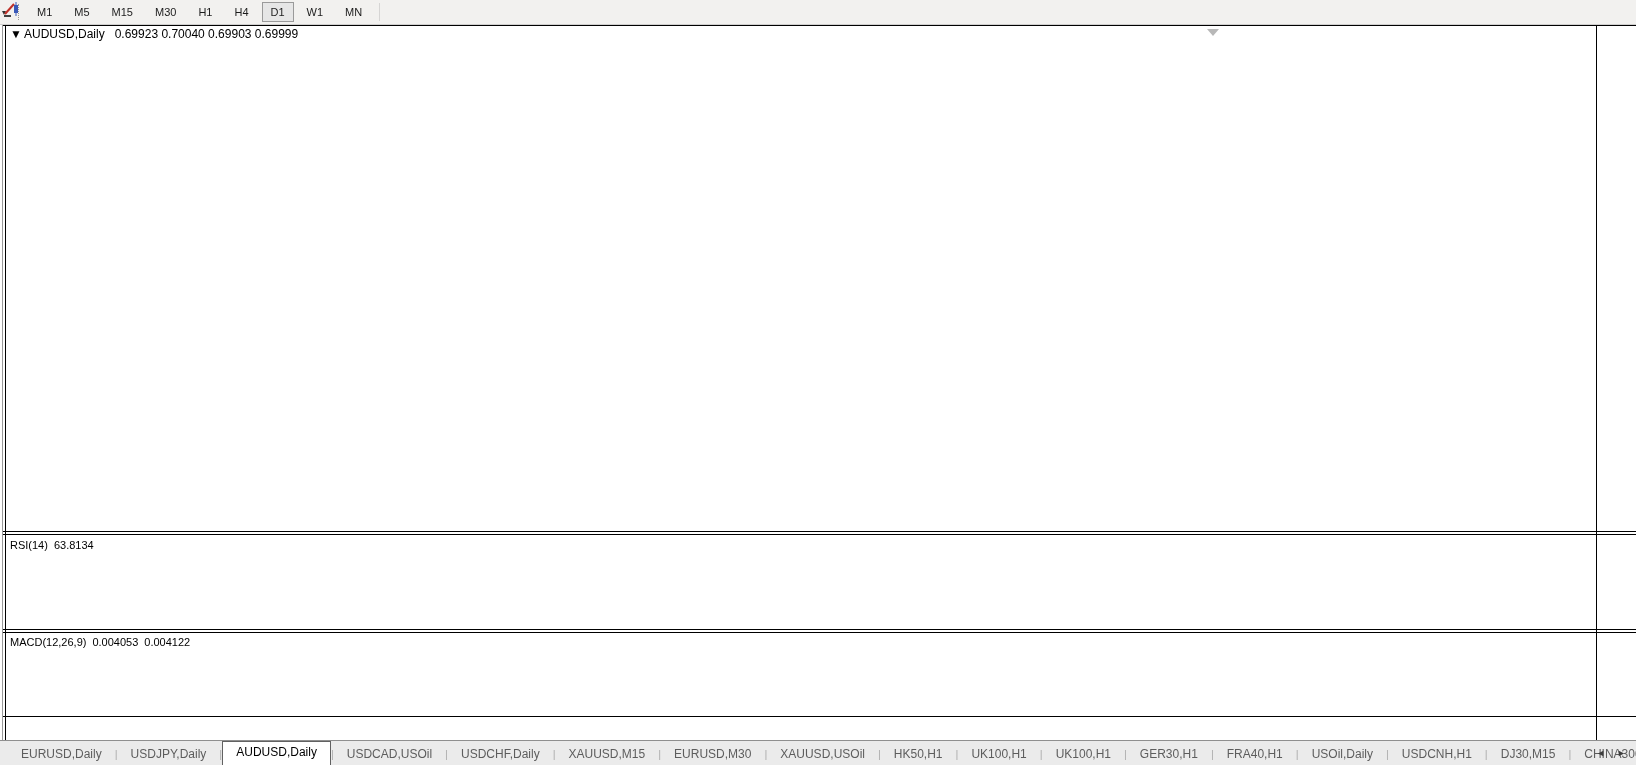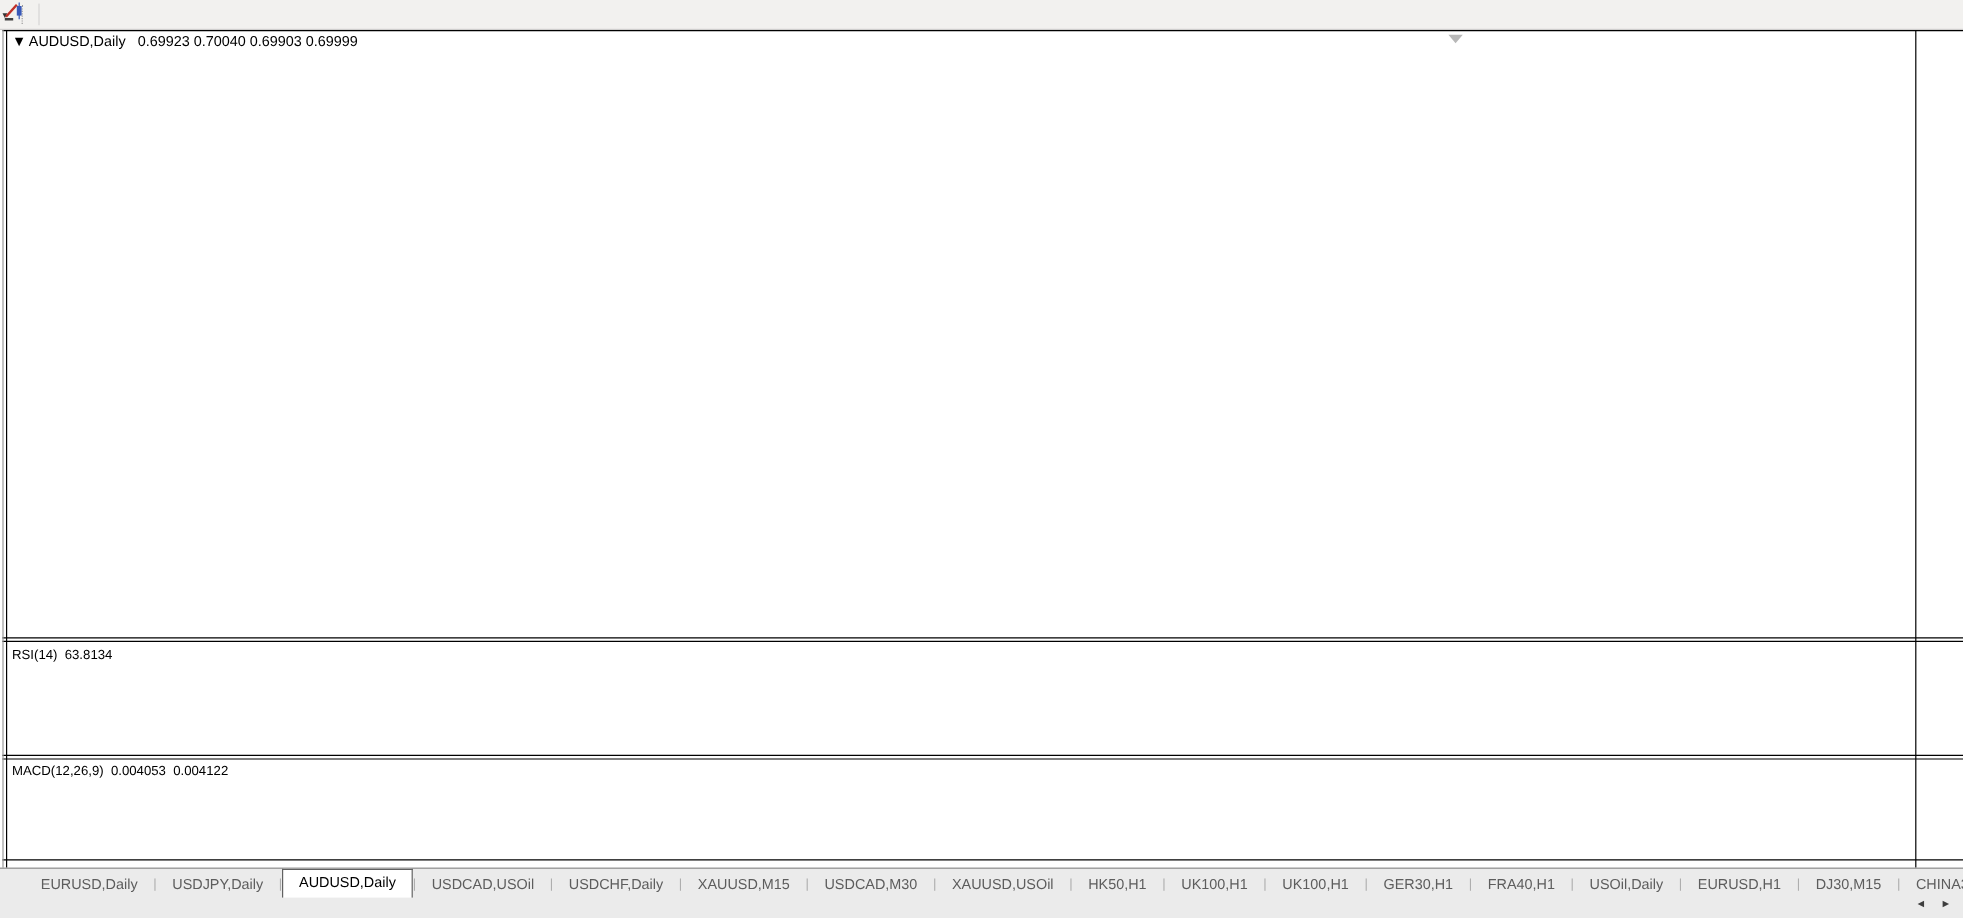--- a/index.html
+++ b/index.html
@@ -12,42 +12,53 @@
   .caret{font-size:8px;color:#333;margin:0 5px 0 2px}
   .grip{height:16px;border-left:1px dotted #9a9a9a;margin:0 7px}
   .sep{height:18px;border-left:1px solid #d6d5d4;margin:0 6px}
   .tfbtn{font-size:11px;color:#1c1c1c;padding:3px 8px;margin:0 2px;border:1px solid transparent}
   .tfbtn.active{background:#e6e6e6;border:1px solid #9a9a9a}
   svg{position:absolute;top:0;left:0;z-index:1}
   .ax{font-size:11px;fill:#000}
   .ttl{font-size:12px;fill:#000}
   .lbl{font-size:11px;fill:#000}
   .badge-text{font-size:10.5px}
-  .tabbar{position:absolute;left:0;bottom:0;width:1636px;height:42px;background:#ebebeb;
-          border-top:1px solid #8f8f8f;display:flex;align-items:flex-start;z-index:3;padding-left:21px}
+  .tabbar{position:absolute;left:0;bottom:0;width:1636px;height:25px;background:#ebebeb;
+          border-top:1px solid #8f8f8f;display:flex;align-items:flex-start;z-index:3;padding-left:8px}
   .tab{font-size:12px;color:#5d5d5d;padding:3px 13px 4px;white-space:nowrap}
   .tab.active{background:#fff;color:#000;border:1px solid #616161;border-bottom:none;padding-bottom:6px}
   .tabdiv{color:#aeaeae;font-size:11px;padding-bottom:5px}
   .tab-arrows{position:absolute;right:10px;bottom:7px;display:flex;gap:12px;z-index:4}
   .tab-arrow{font-size:9px;color:#3d3d3d}
 </style>
 </head>
 <body>
 
 <div id="app">
 
   <div class="toolbar">
     <svg class="tool-icon" viewBox="0 0 22 18">
       <line x1="3" y1="14" x2="12" y2="4" stroke="#c03028" stroke-width="2"></line>
       <rect x="12" y="5" width="4" height="8" fill="#3858b8"></rect>
       <line x1="14" y1="2" x2="14" y2="16" stroke="#3858b8" stroke-width="1"></line>
       <line x1="2" y1="16" x2="9" y2="16" stroke="#404040" stroke-width="2"></line>
     </svg>
     <span class="caret">▾</span>
     <span class="grip"></span>
+    <div id="tf-buttons" style="display:flex;align-items:center">
+        <div class="tfbtn">M1</div>
+        <div class="tfbtn">M5</div>
+        <div class="tfbtn">M15</div>
+        <div class="tfbtn">M30</div>
+        <div class="tfbtn">H1</div>
+        <div class="tfbtn">H4</div>
+        <div class="tfbtn active">D1</div>
+        <div class="tfbtn">W1</div>
+        <div class="tfbtn">MN</div>
+      </div>
     <span class="sep"></span>
   </div>
 
   <svg id="chart-svg" width="1636" height="765">
     <defs>
       <clipPath id="clip-main">
           <rect x="6" y="26" width="1590" height="505"></rect>
         </clipPath>
       <clipPath id="clip-rsi">
           <rect x="6" y="536" width="1590" height="93"></rect>
@@ -873,37 +884,37 @@
         <div class="tab">USDJPY,Daily</div>
         <span class="tabdiv">|</span>
         <div class="tab active">AUDUSD,Daily</div>
         <span class="tabdiv">|</span>
         <div class="tab">USDCAD,USOil</div>
         <span class="tabdiv">|</span>
         <div class="tab">USDCHF,Daily</div>
         <span class="tabdiv">|</span>
         <div class="tab">XAUUSD,M15</div>
         <span class="tabdiv">|</span>
-        <div class="tab">USDCAD,M30</div>
+        <div class="tab">EURUSD,M30</div>
         <span class="tabdiv">|</span>
         <div class="tab">XAUUSD,USOil</div>
         <span class="tabdiv">|</span>
         <div class="tab">HK50,H1</div>
         <span class="tabdiv">|</span>
         <div class="tab">UK100,H1</div>
         <span class="tabdiv">|</span>
         <div class="tab">UK100,H1</div>
         <span class="tabdiv">|</span>
         <div class="tab">GER30,H1</div>
         <span class="tabdiv">|</span>
         <div class="tab">FRA40,H1</div>
         <span class="tabdiv">|</span>
         <div class="tab">USOil,Daily</div>
         <span class="tabdiv">|</span>
-        <div class="tab">EURUSD,H1</div>
+        <div class="tab">USDCNH,H1</div>
         <span class="tabdiv">|</span>
         <div class="tab">DJ30,M15</div>
         <span class="tabdiv">|</span>
         <div class="tab">CHINA300,H4</div>
       </div>
     <div class="tab-arrows">
       <span class="tab-arrow">◄</span>
       <span class="tab-arrow">►</span>
     </div>
   </div>

